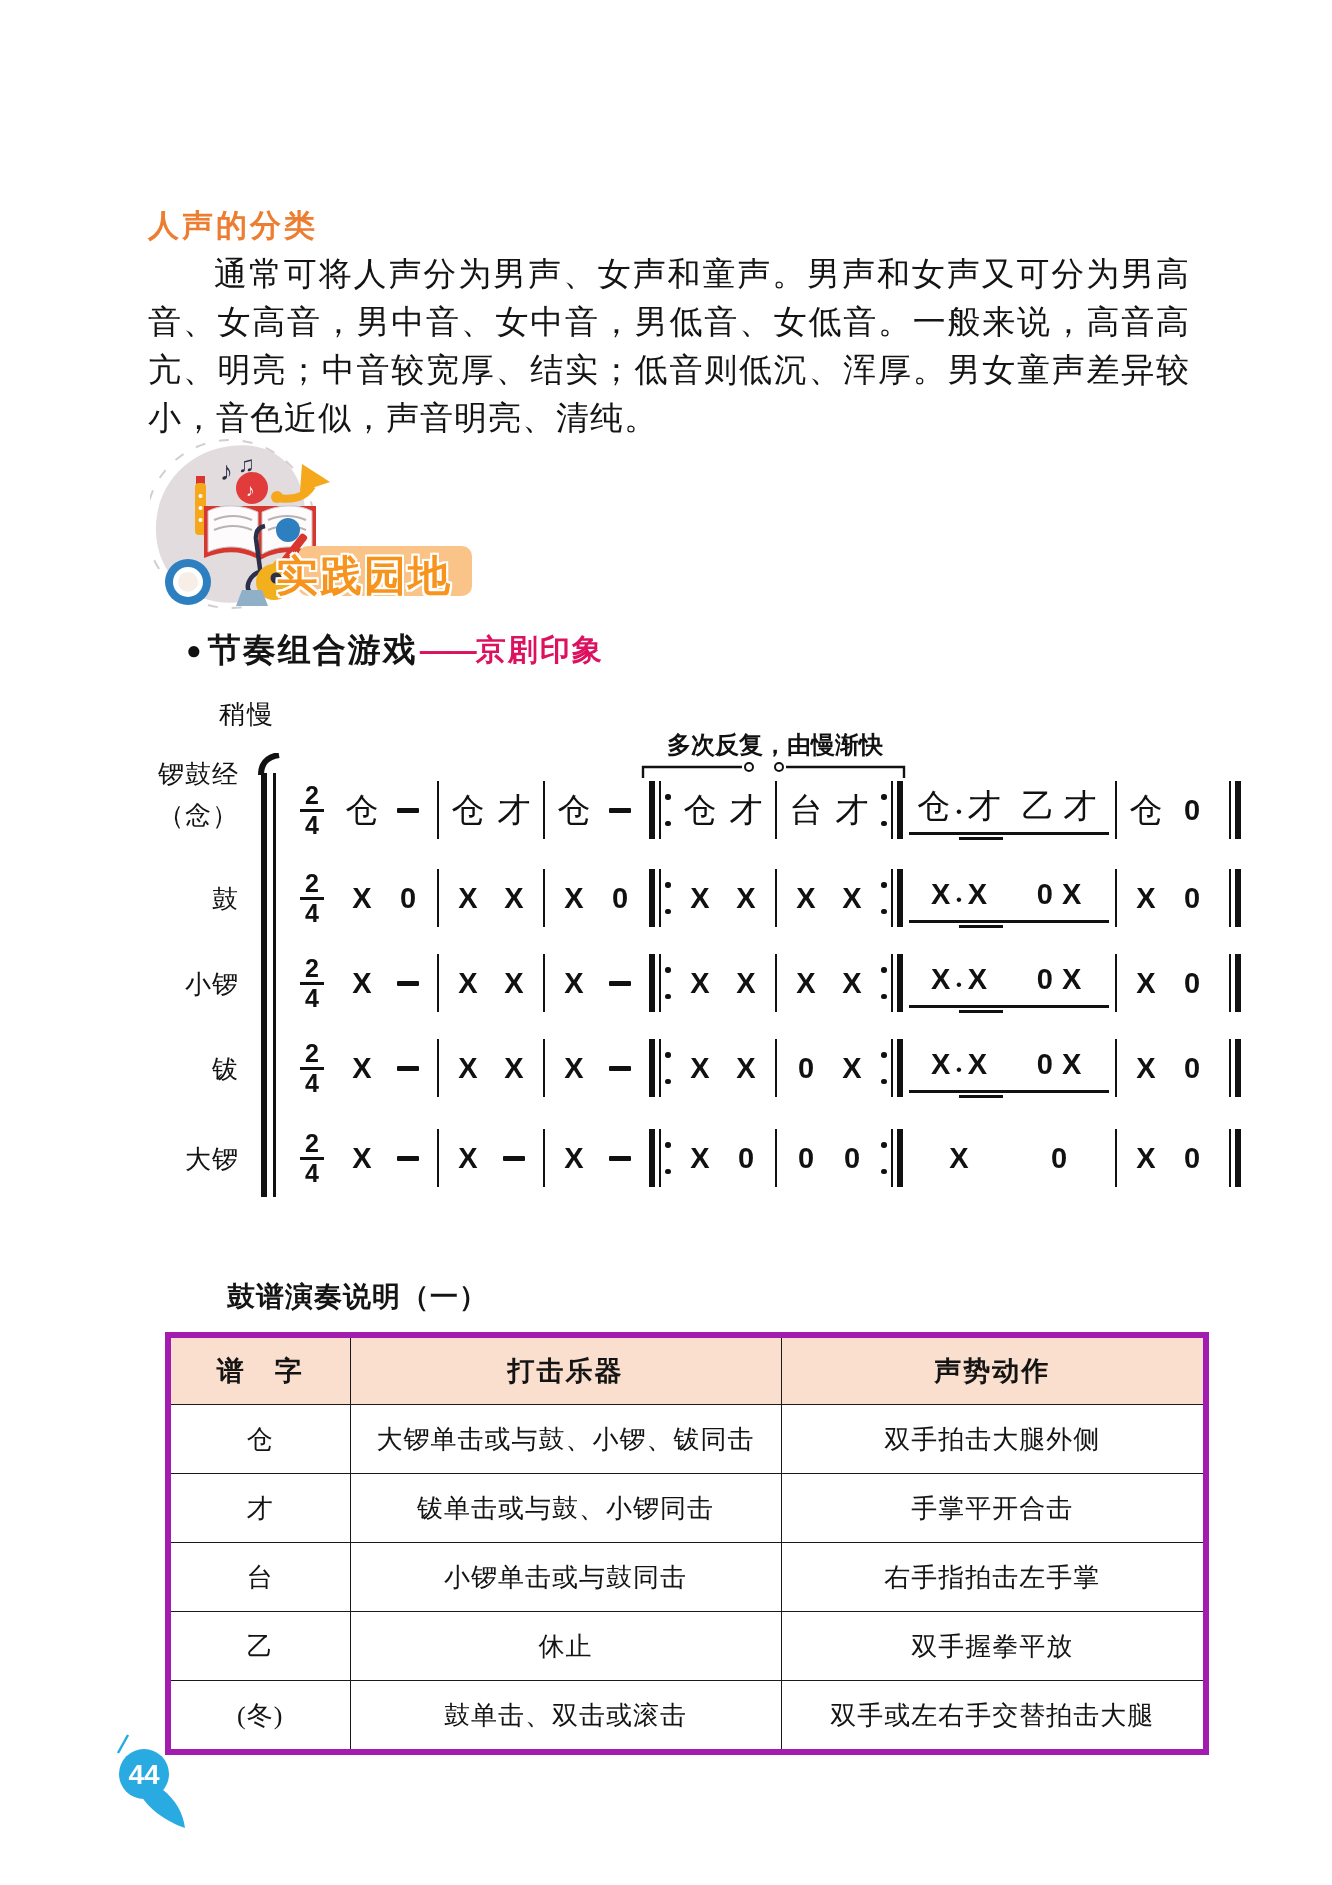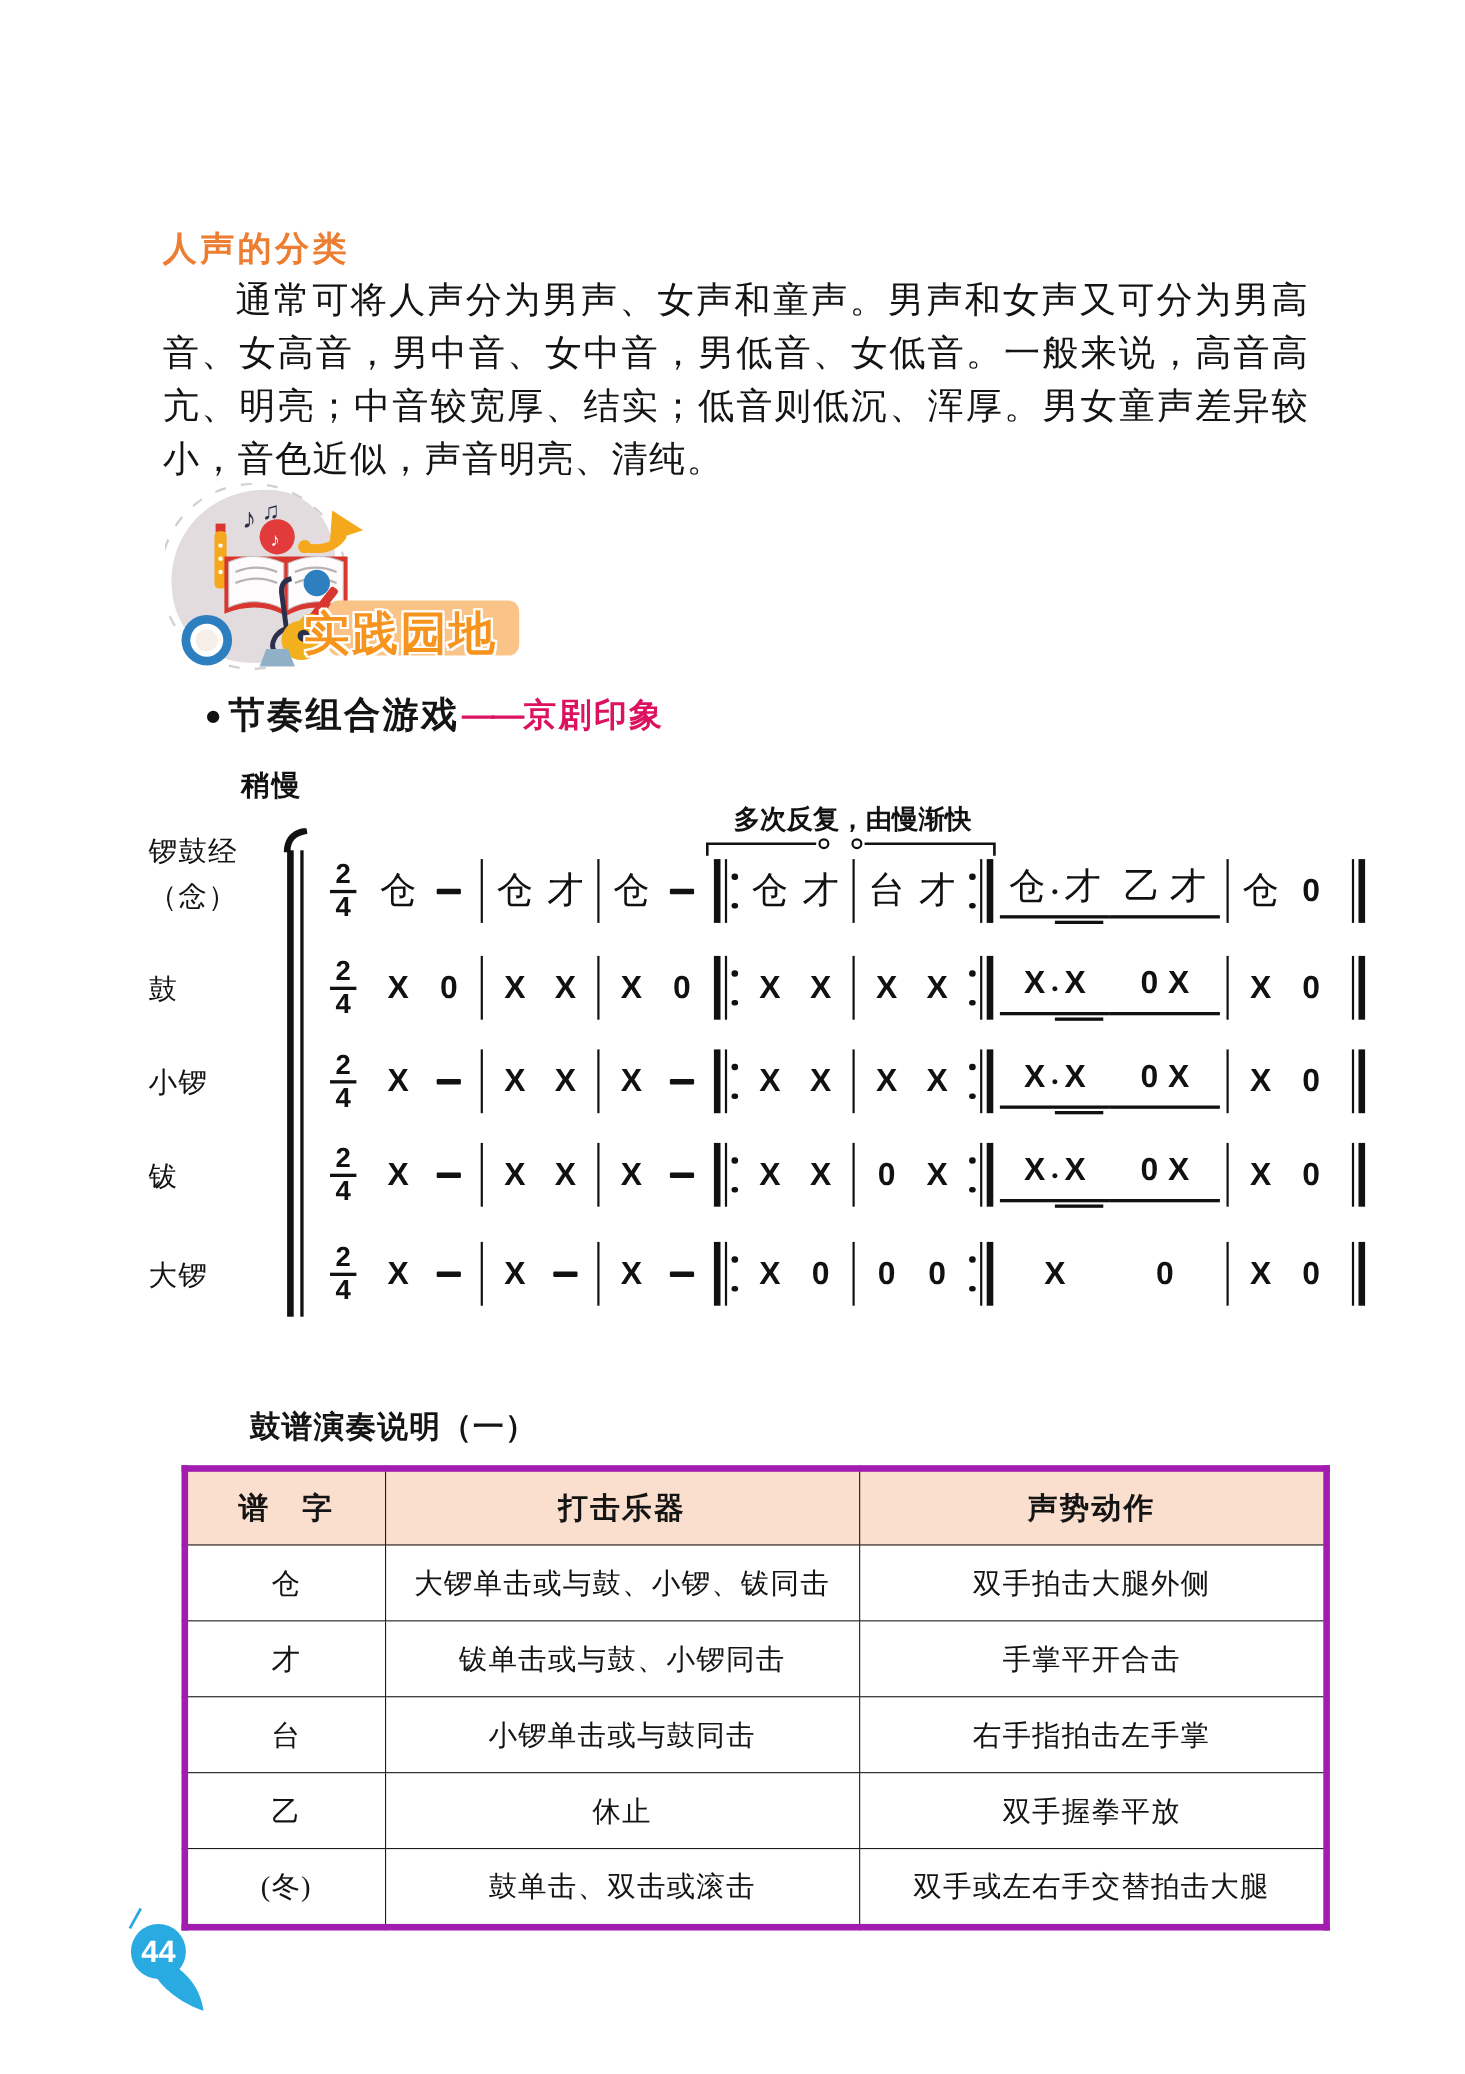--- a/index.html
+++ b/index.html
@@ -24,26 +24,26 @@
   .activity{left:186px;top:628px;display:flex;align-items:center;
     font-family:"Liberation Sans",sans-serif;font-weight:bold;}
   .activity .bullet{font-size:26px;margin-right:6px;}
   .activity .a-title{font-size:33px;letter-spacing:2px;color:#141414;}
   .activity .a-dash{font-size:30px;color:var(--heading_pink);letter-spacing:-3px;margin:0 2px;}
   .activity .a-sub{font-size:30px;letter-spacing:2px;color:var(--heading_pink);}
 
   
   .score{left:135px;top:697px;width:1125px;height:525px;}
   .tempo{position:absolute;left:84px;top:0;font-family:"Liberation Sans",sans-serif;
-    font-weight:bold;font-size:26px;letter-spacing:2px;}
+    font-weight:normal;font-size:26px;letter-spacing:2px;}
   .repeat-note{position:absolute;left:490px;top:32px;width:300px;text-align:center;
     font-family:"Liberation Sans",sans-serif;font-weight:bold;font-size:24px;}
   .sys-thick{position:absolute;left:126px;top:76px;width:6px;height:424px;background:#111;}
   .sys-thin{position:absolute;left:138px;top:76px;width:3px;height:424px;background:#111;}
-  .plabel{position:absolute;width:104px;text-align:left;font-size:26px;letter-spacing:1px;color:#141414;}
+  .plabel{position:absolute;width:104px;text-align:right;font-size:26px;letter-spacing:1px;color:#141414;}
   .plabel .l2{margin-top:6px;}
   .score-line{position:absolute;left:150px;display:flex;align-items:center;height:66px;}
   .ts{width:54px;display:flex;flex-direction:column;align-items:center;justify-content:center;
       font-family:"Liberation Sans",sans-serif;font-weight:bold;font-size:25px;line-height:23px;}
   .ts .tsbar{width:24px;height:3px;background:#111;margin:2px 0;}
   .note{display:inline-block;width:46px;height:48px;line-height:48px;text-align:center;}
   .note.han{font-size:33px;}
   .note.lat{font-family:"Liberation Sans",sans-serif;font-weight:bold;font-size:29px;}
   .note.wide{width:100px;}
   .dashcell{display:inline-flex;width:46px;height:48px;align-items:center;justify-content:center;}

